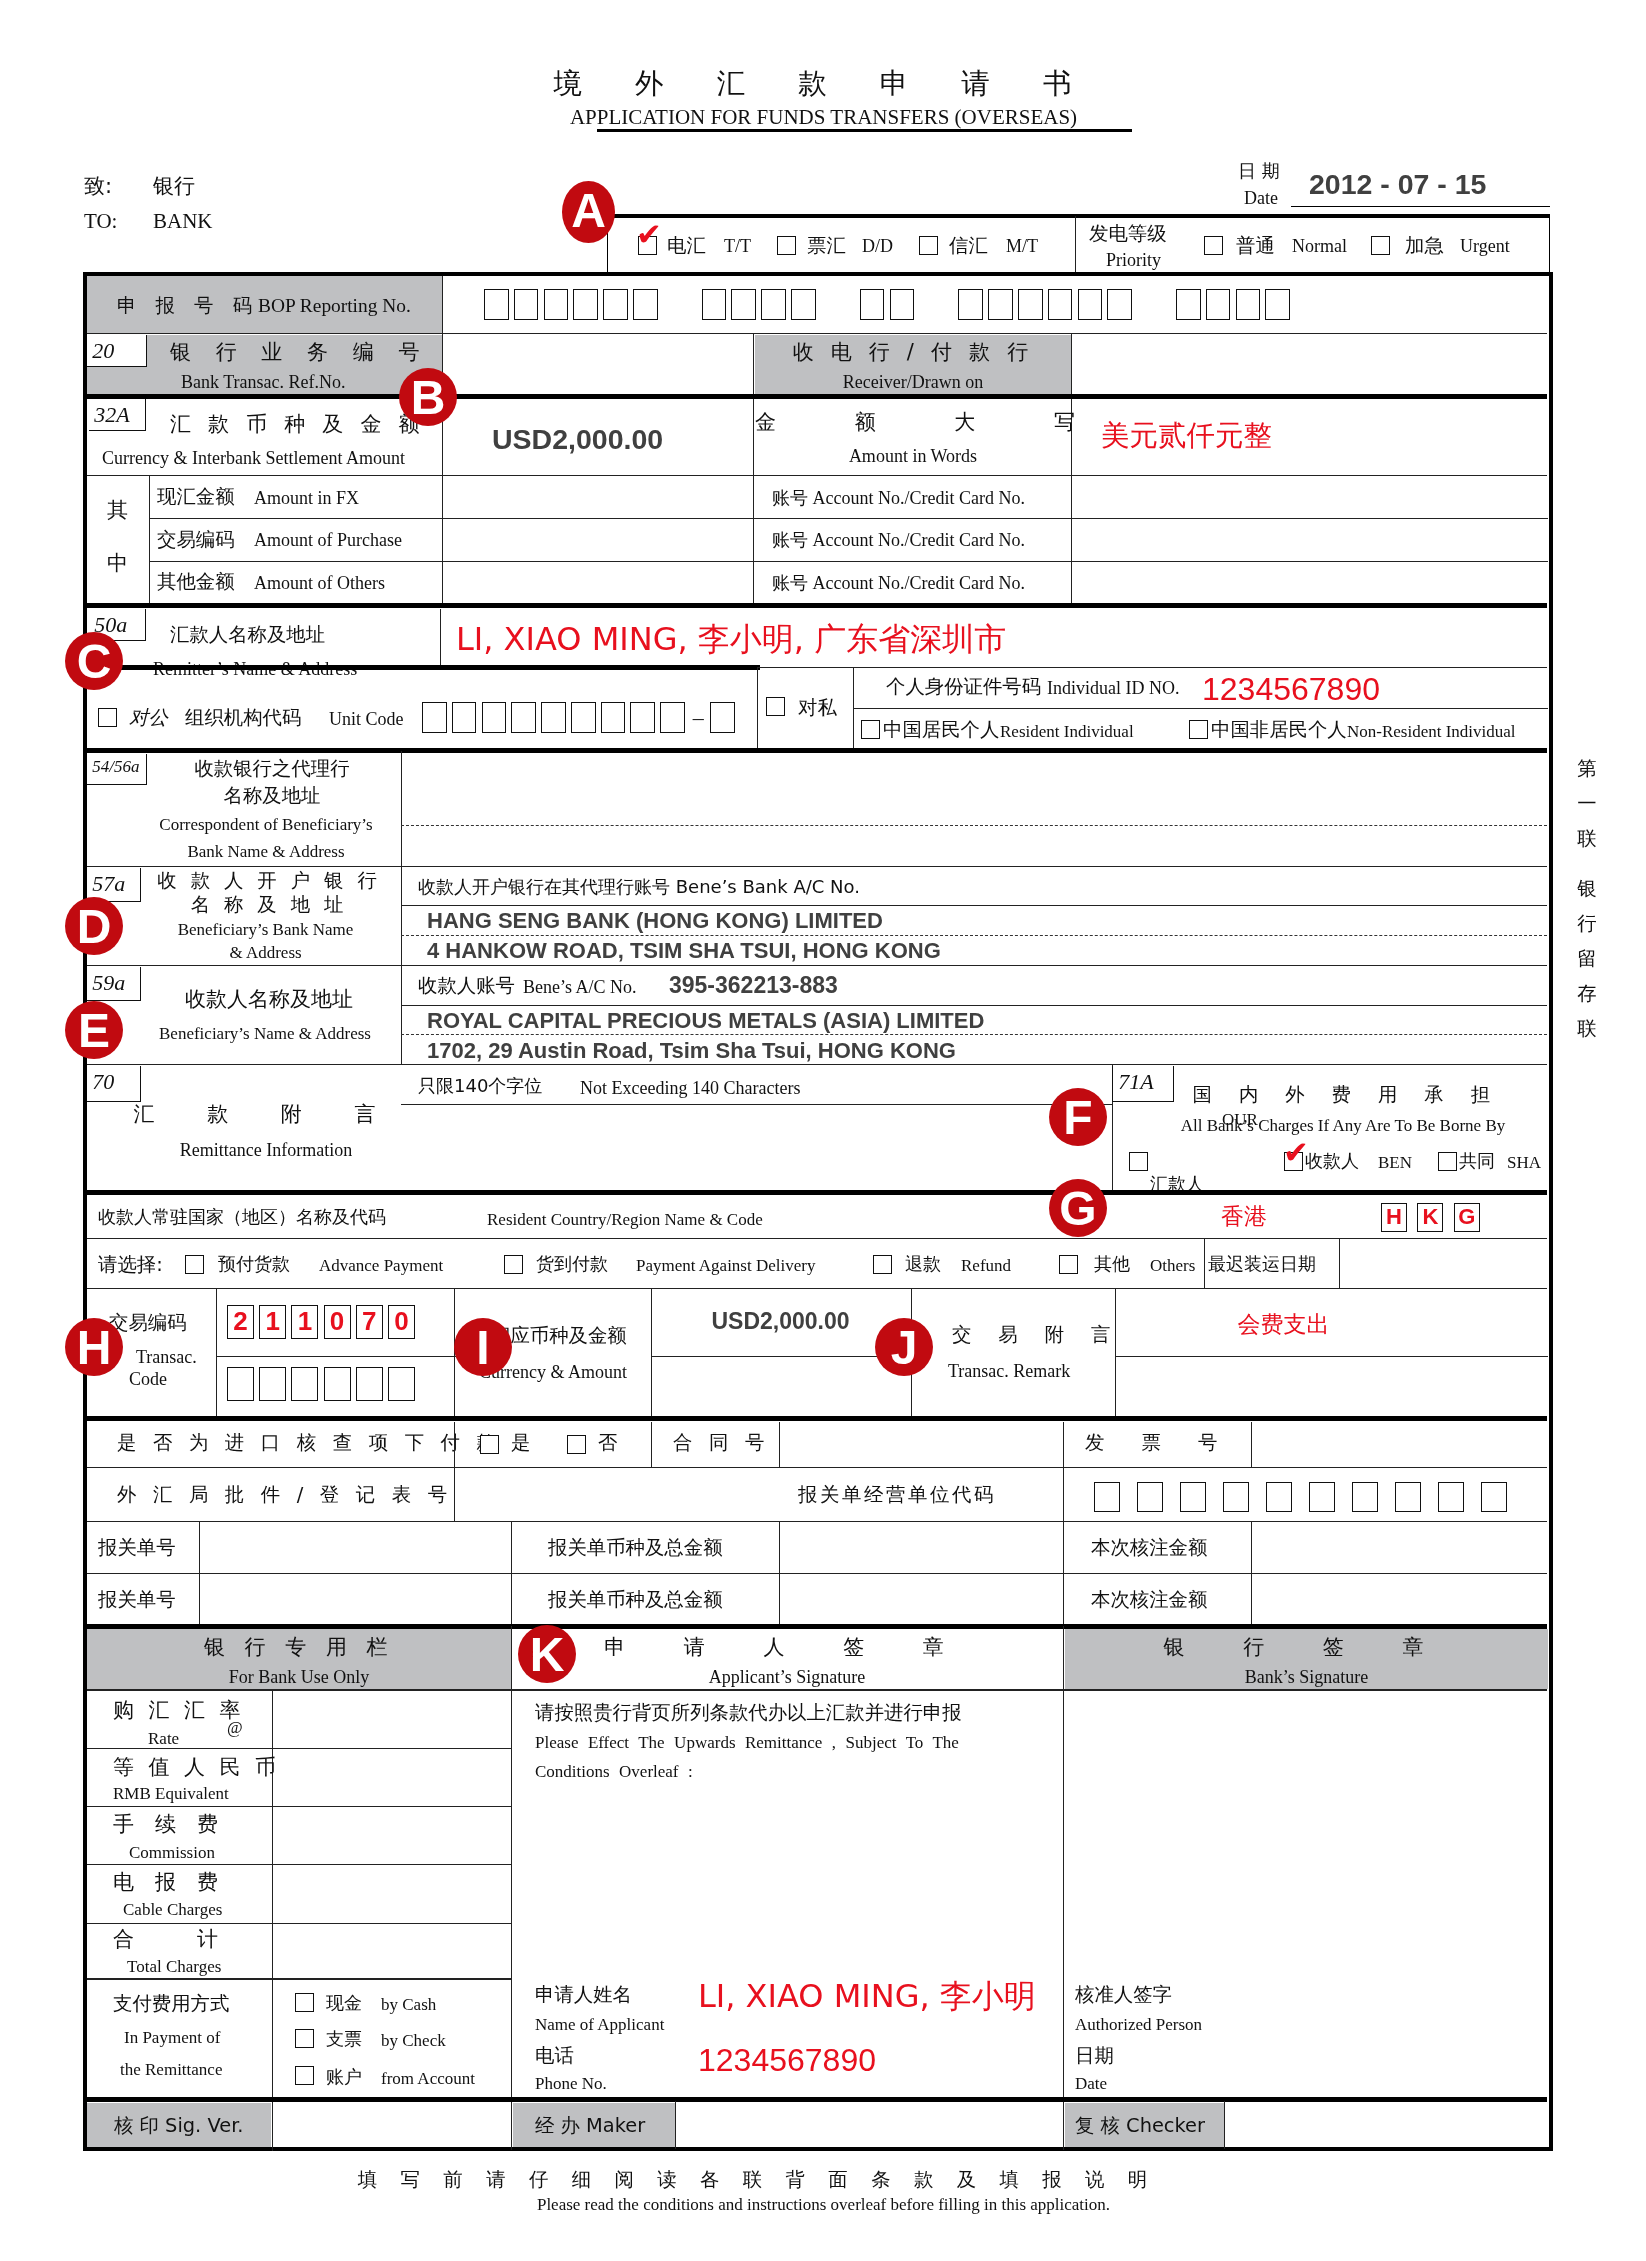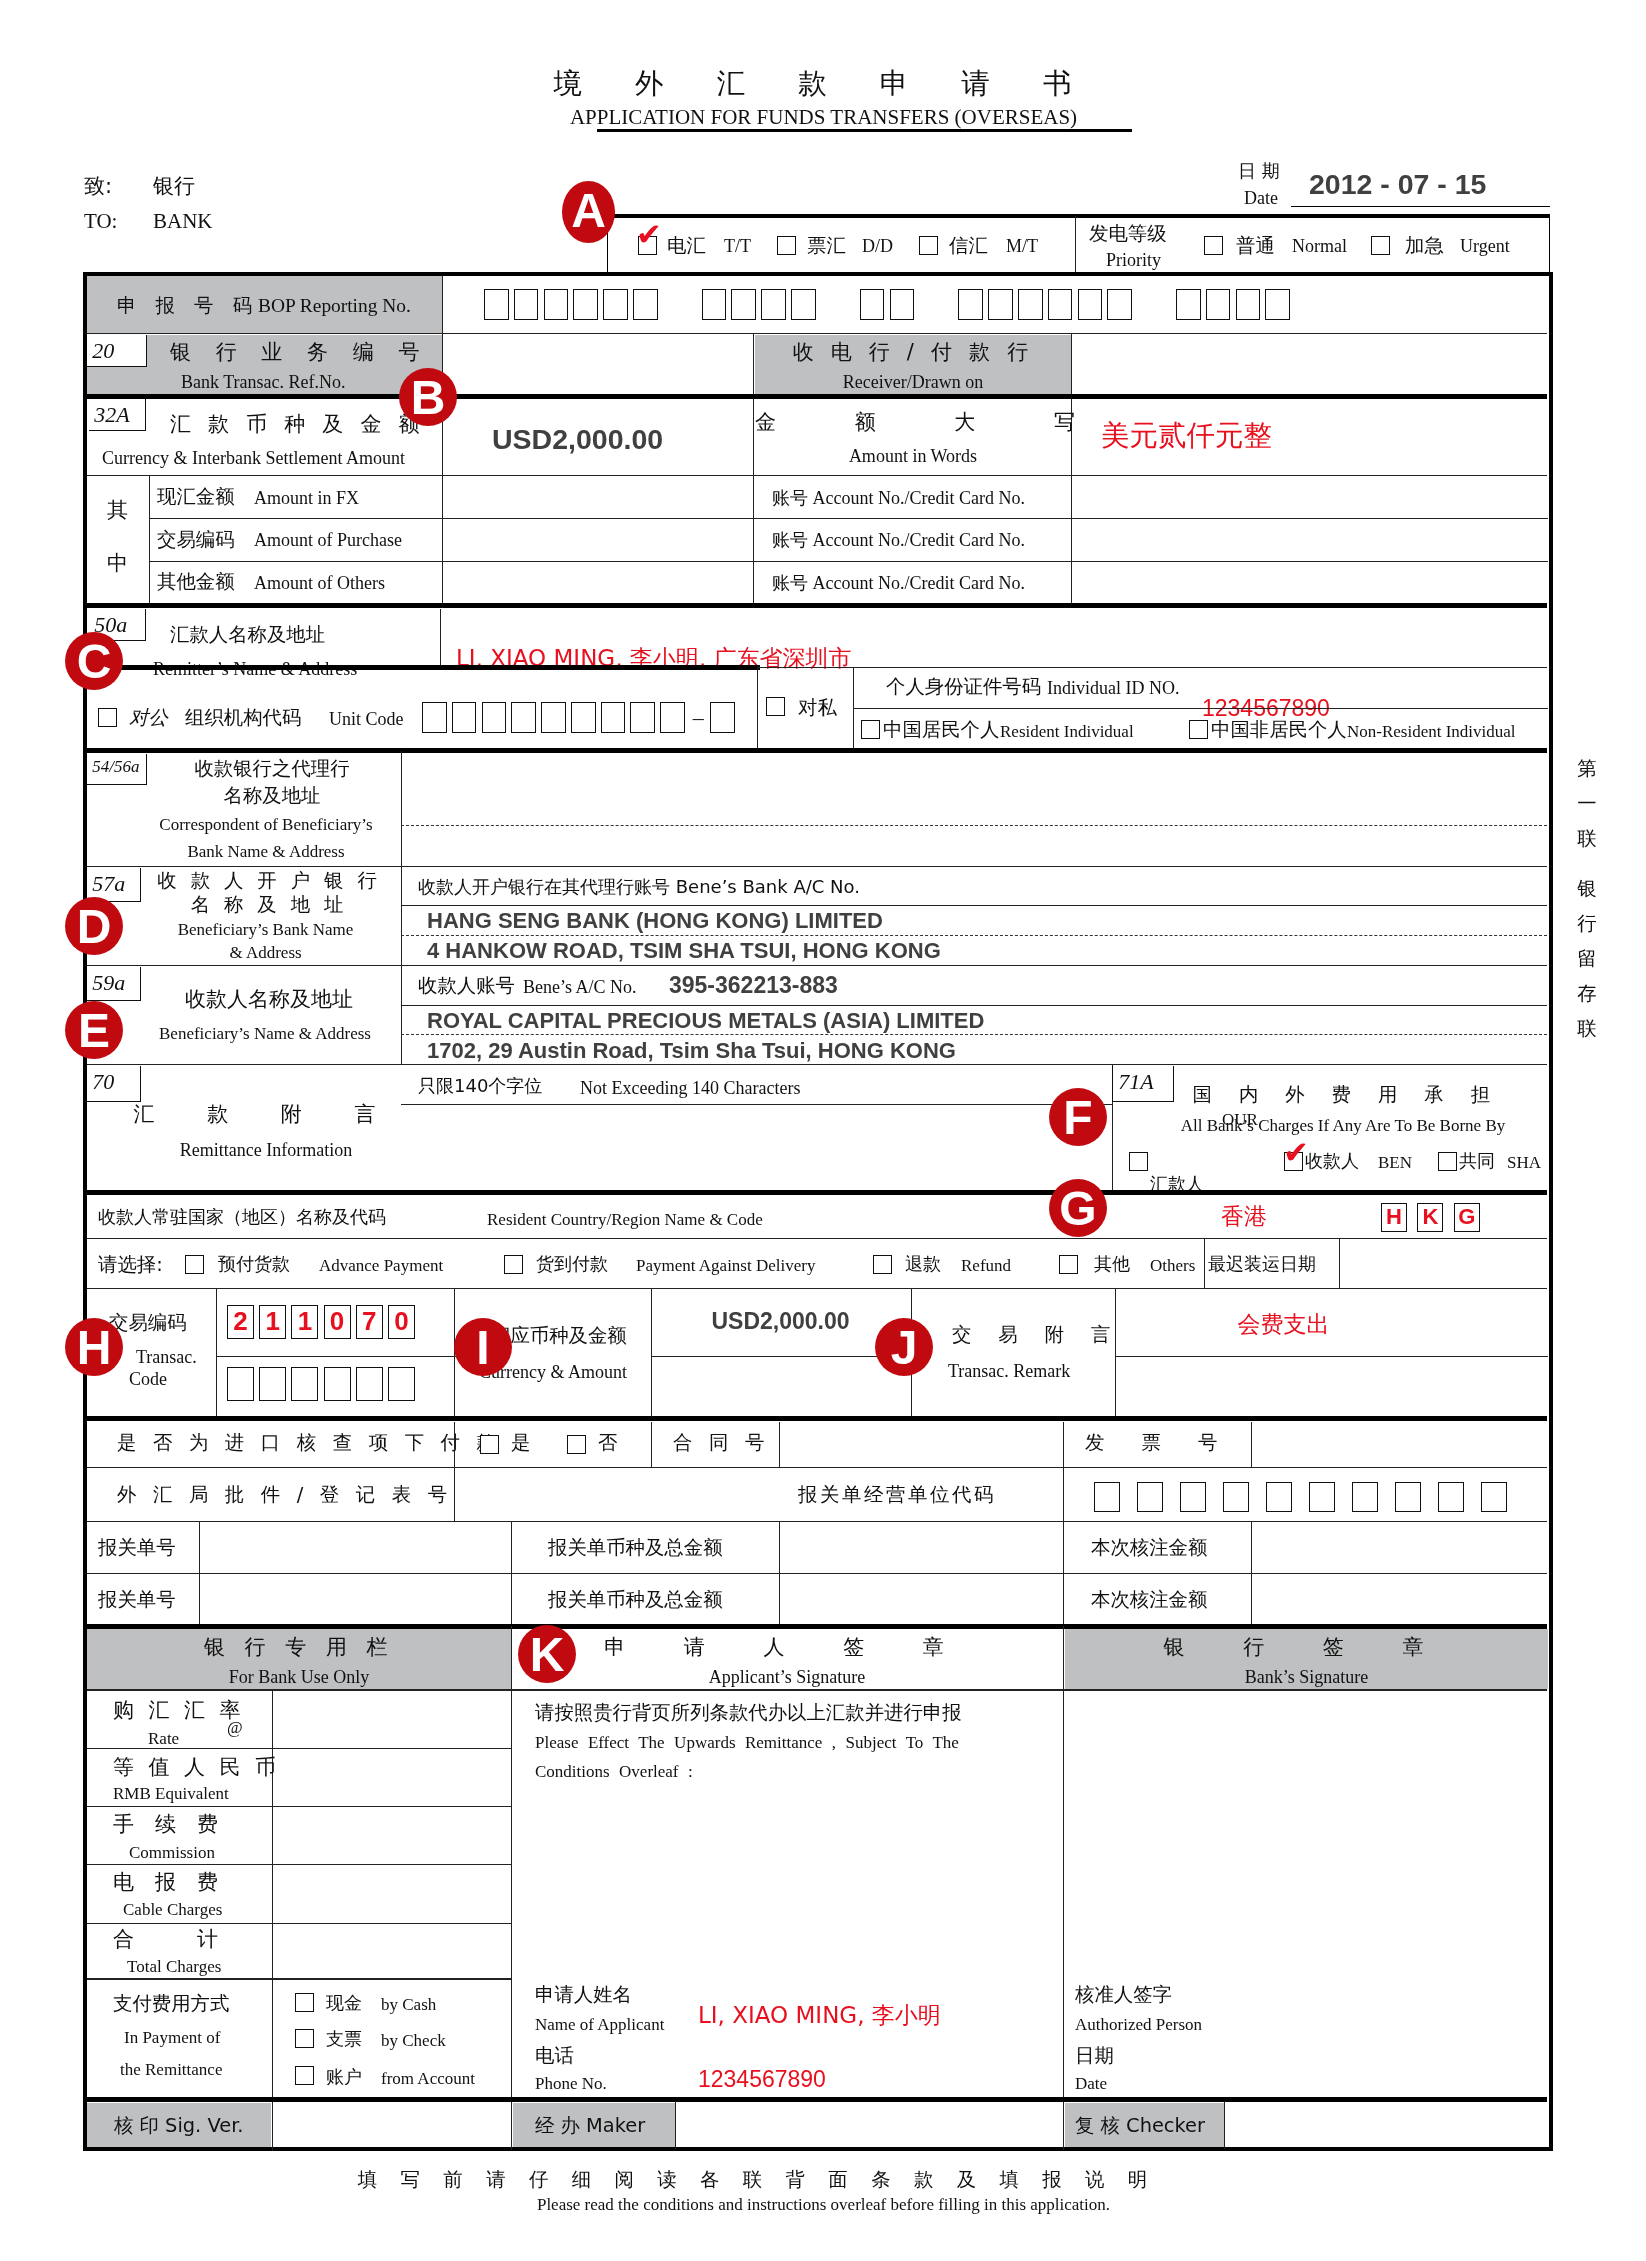--- a/index.html
+++ b/index.html
@@ -20,21 +20,21 @@
   .sqr{display:inline-block;width:24.6px;height:31px;border:1.9px solid #111;box-sizing:border-box;margin-right:5.2px;vertical-align:middle;background:#fff;
        color:#e8101e;font-family:"Liberation Sans",sans-serif;font-weight:bold;font-size:26px;text-align:center;line-height:27px;}
   .grp{position:absolute;white-space:nowrap;}
   .badge{position:absolute;width:58px;height:58px;border-radius:50%;background:#c10a10;color:#fff;
          font-family:"Liberation Sans","DejaVu Sans",sans-serif;font-weight:bold;font-size:48px;
          text-align:center;line-height:60px;}
   .tag{position:absolute;border:1.9px solid #111;border-top:none;border-left:none;background:#fff;
        font-style:italic;font-size:22px;padding:2.6px 5.2px;box-sizing:border-box;}
   .check{position:absolute;color:#e8101e;font-size:31px;font-weight:bold;font-family:"DejaVu Sans",sans-serif;line-height:1;}
   .f26{font-size:17px;} .f28{font-size:18px;} .f30{font-size:19.4px;} .f32{font-size:21px;} .f34{font-size:22px;}
-  .f36{font-size:23px;} .f40{font-size:23px;margin-top:24px;} .f44{font-size:28.5px;}
+  .f36{font-size:23px;} .f40{font-size:32px;} .f44{font-size:28.5px;}
 </style>
 </head>
 <body>
 
 <div class="t c f44" style="left:0;width:1647px;top:70px;letter-spacing:22px;font-family:'DejaVu Sans',sans-serif;">境 外 汇 款 申 请 书</div>
 <div class="t c f32" style="left:0;width:1647px;top:107px;">APPLICATION FOR FUNDS TRANSFERS (OVERSEAS)</div>
 <div class="abs" style="left:597px;width:535px;top:129px;border-top:3.2px solid #000;"></div>
 
 <div class="t f32" style="left:84px;top:176px;font-family:'DejaVu Sans',sans-serif;">致:</div>
 <div class="t f32" style="left:153px;top:176px;font-family:'DejaVu Sans',sans-serif;">银行</div>

